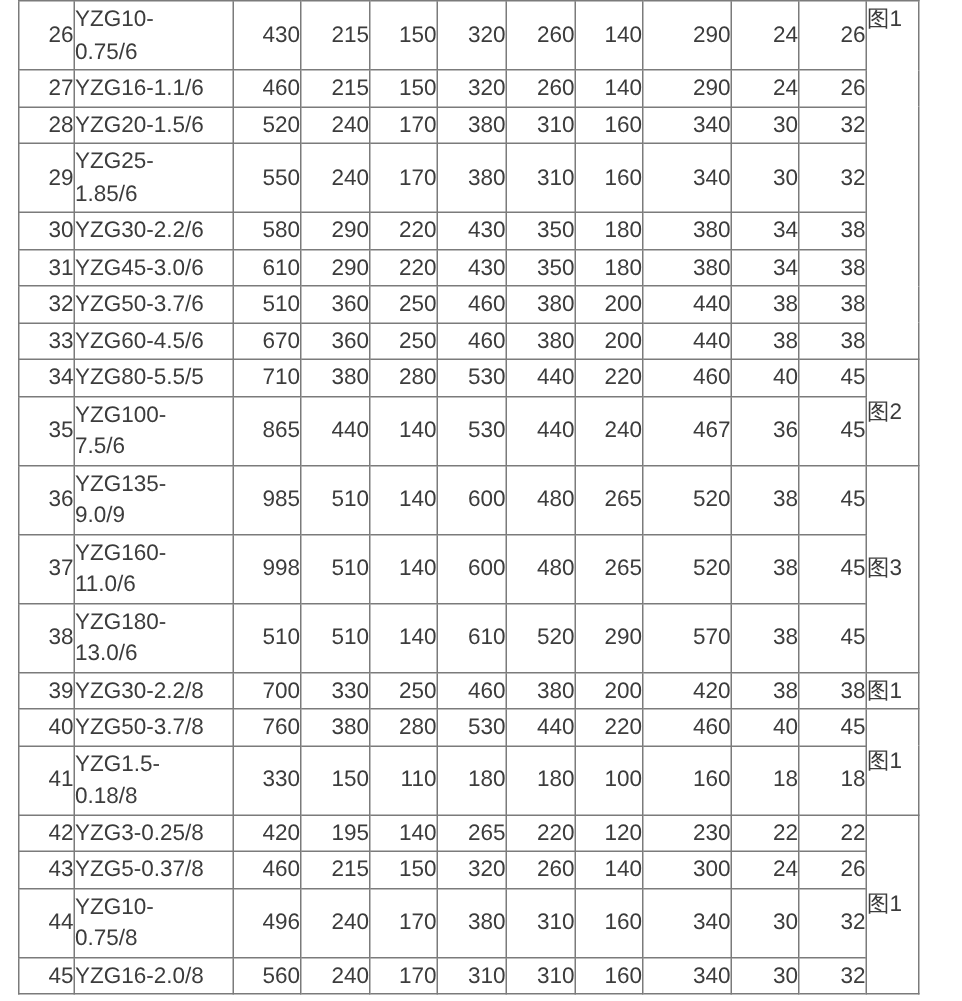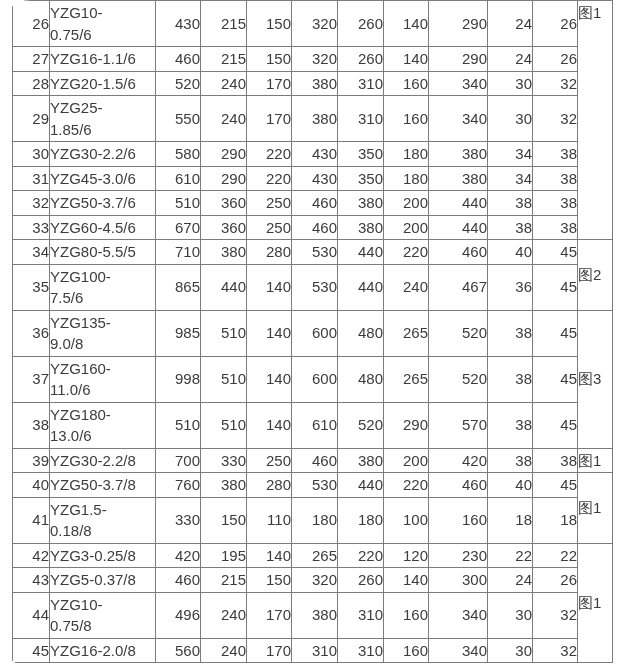--- a/index.html
+++ b/index.html
@@ -7,21 +7,21 @@
     --text-color:#3c3c3c;
     --bg-color:#ffffff;
   }
   html,body{margin:0;padding:0;}
   body{
     width:641px;height:667px;
     background:var(--bg-color);
     font-family:"Liberation Sans","DejaVu Sans",sans-serif;
     overflow:hidden;position:relative;
   }
-  .page{position:absolute;inset:0;overflow:hidden;border-radius:31px;}
+  .page{position:absolute;inset:0;overflow:hidden;}
   table.spec{
     position:absolute;left:12px;top:-19px;
     width:600px;
     border-collapse:collapse;
     table-layout:fixed;
   }
   table.spec td{
     border:1px solid var(--border-color);
     font-size:15px;line-height:21.5px;
     color:var(--text-color);
@@ -201,21 +201,21 @@
           <td class="num">530</td>
           <td class="num">440</td>
           <td class="num">240</td>
           <td class="num">467</td>
           <td class="num">36</td>
           <td class="num">45</td>
         </tr>
         <tr>
           <td class="num no-cell">36</td>
           <td class="model">YZG135-
-9.0/8</td>
+9.0/9</td>
           <td class="num">985</td>
           <td class="num">510</td>
           <td class="num">140</td>
           <td class="num">600</td>
           <td class="num">480</td>
           <td class="num">265</td>
           <td class="num">520</td>
           <td class="num">38</td>
           <td class="num">45</td>
           <td class="fig" rowspan="3">图3</td>

